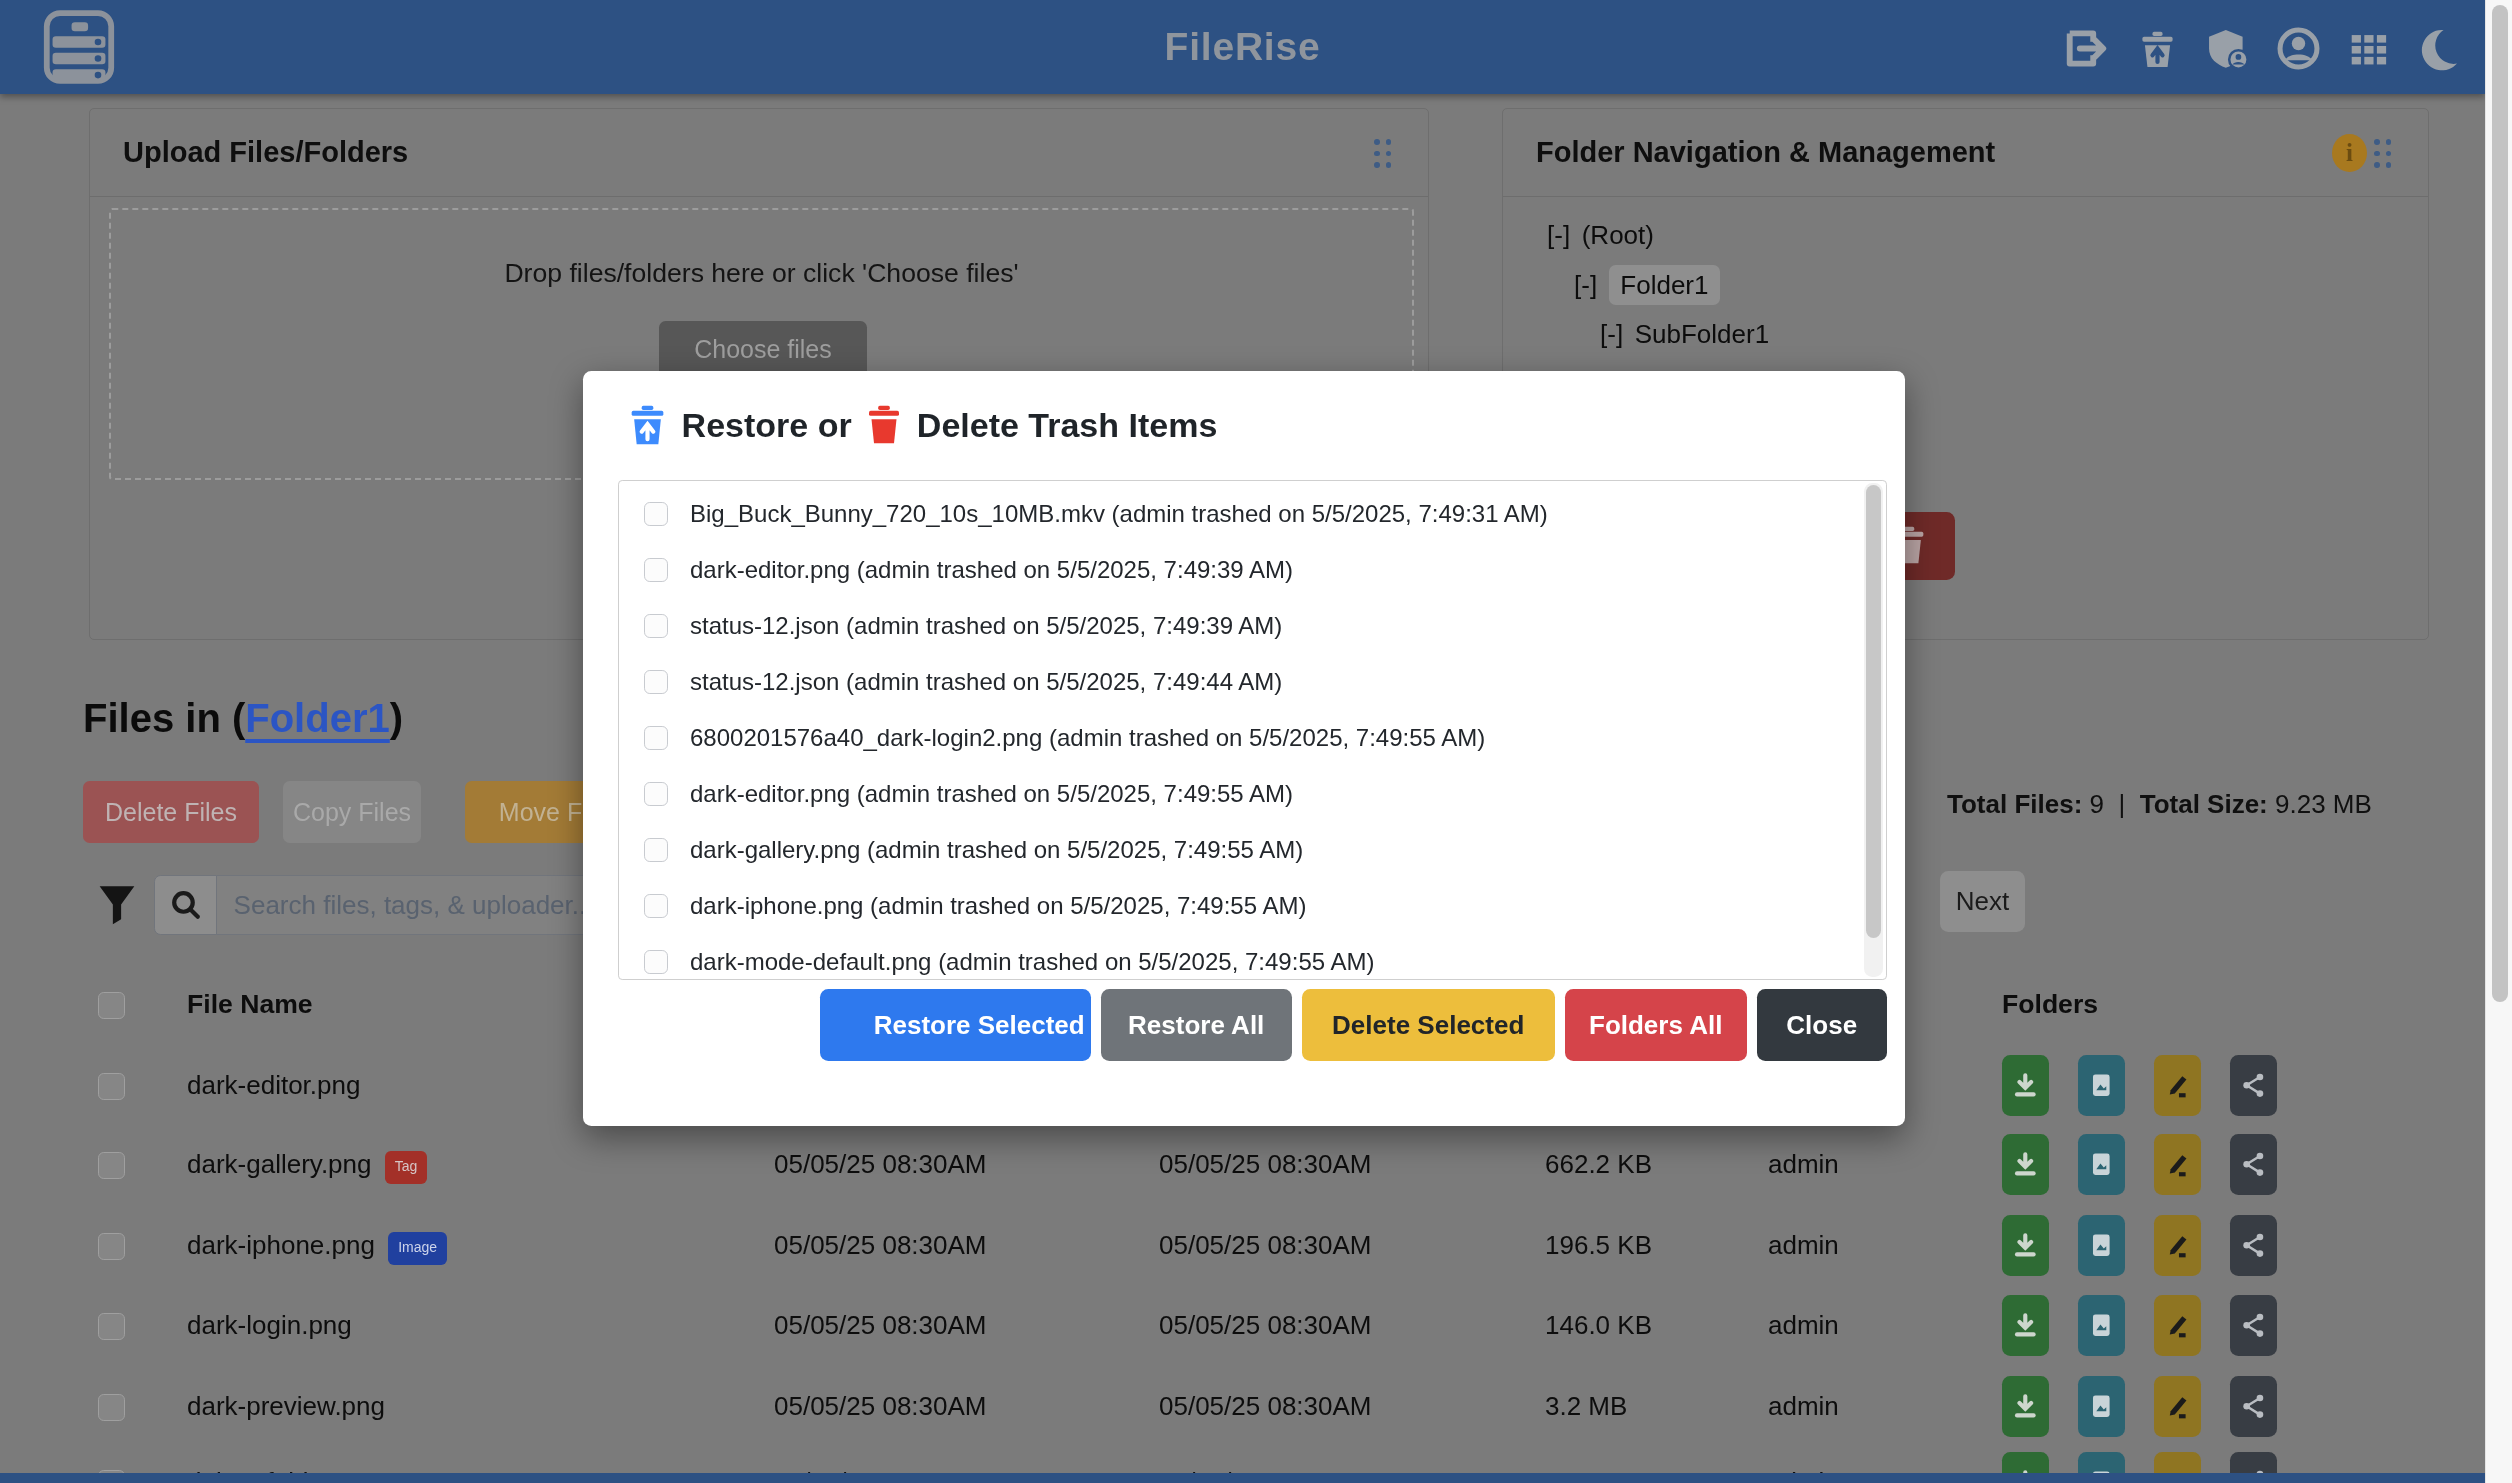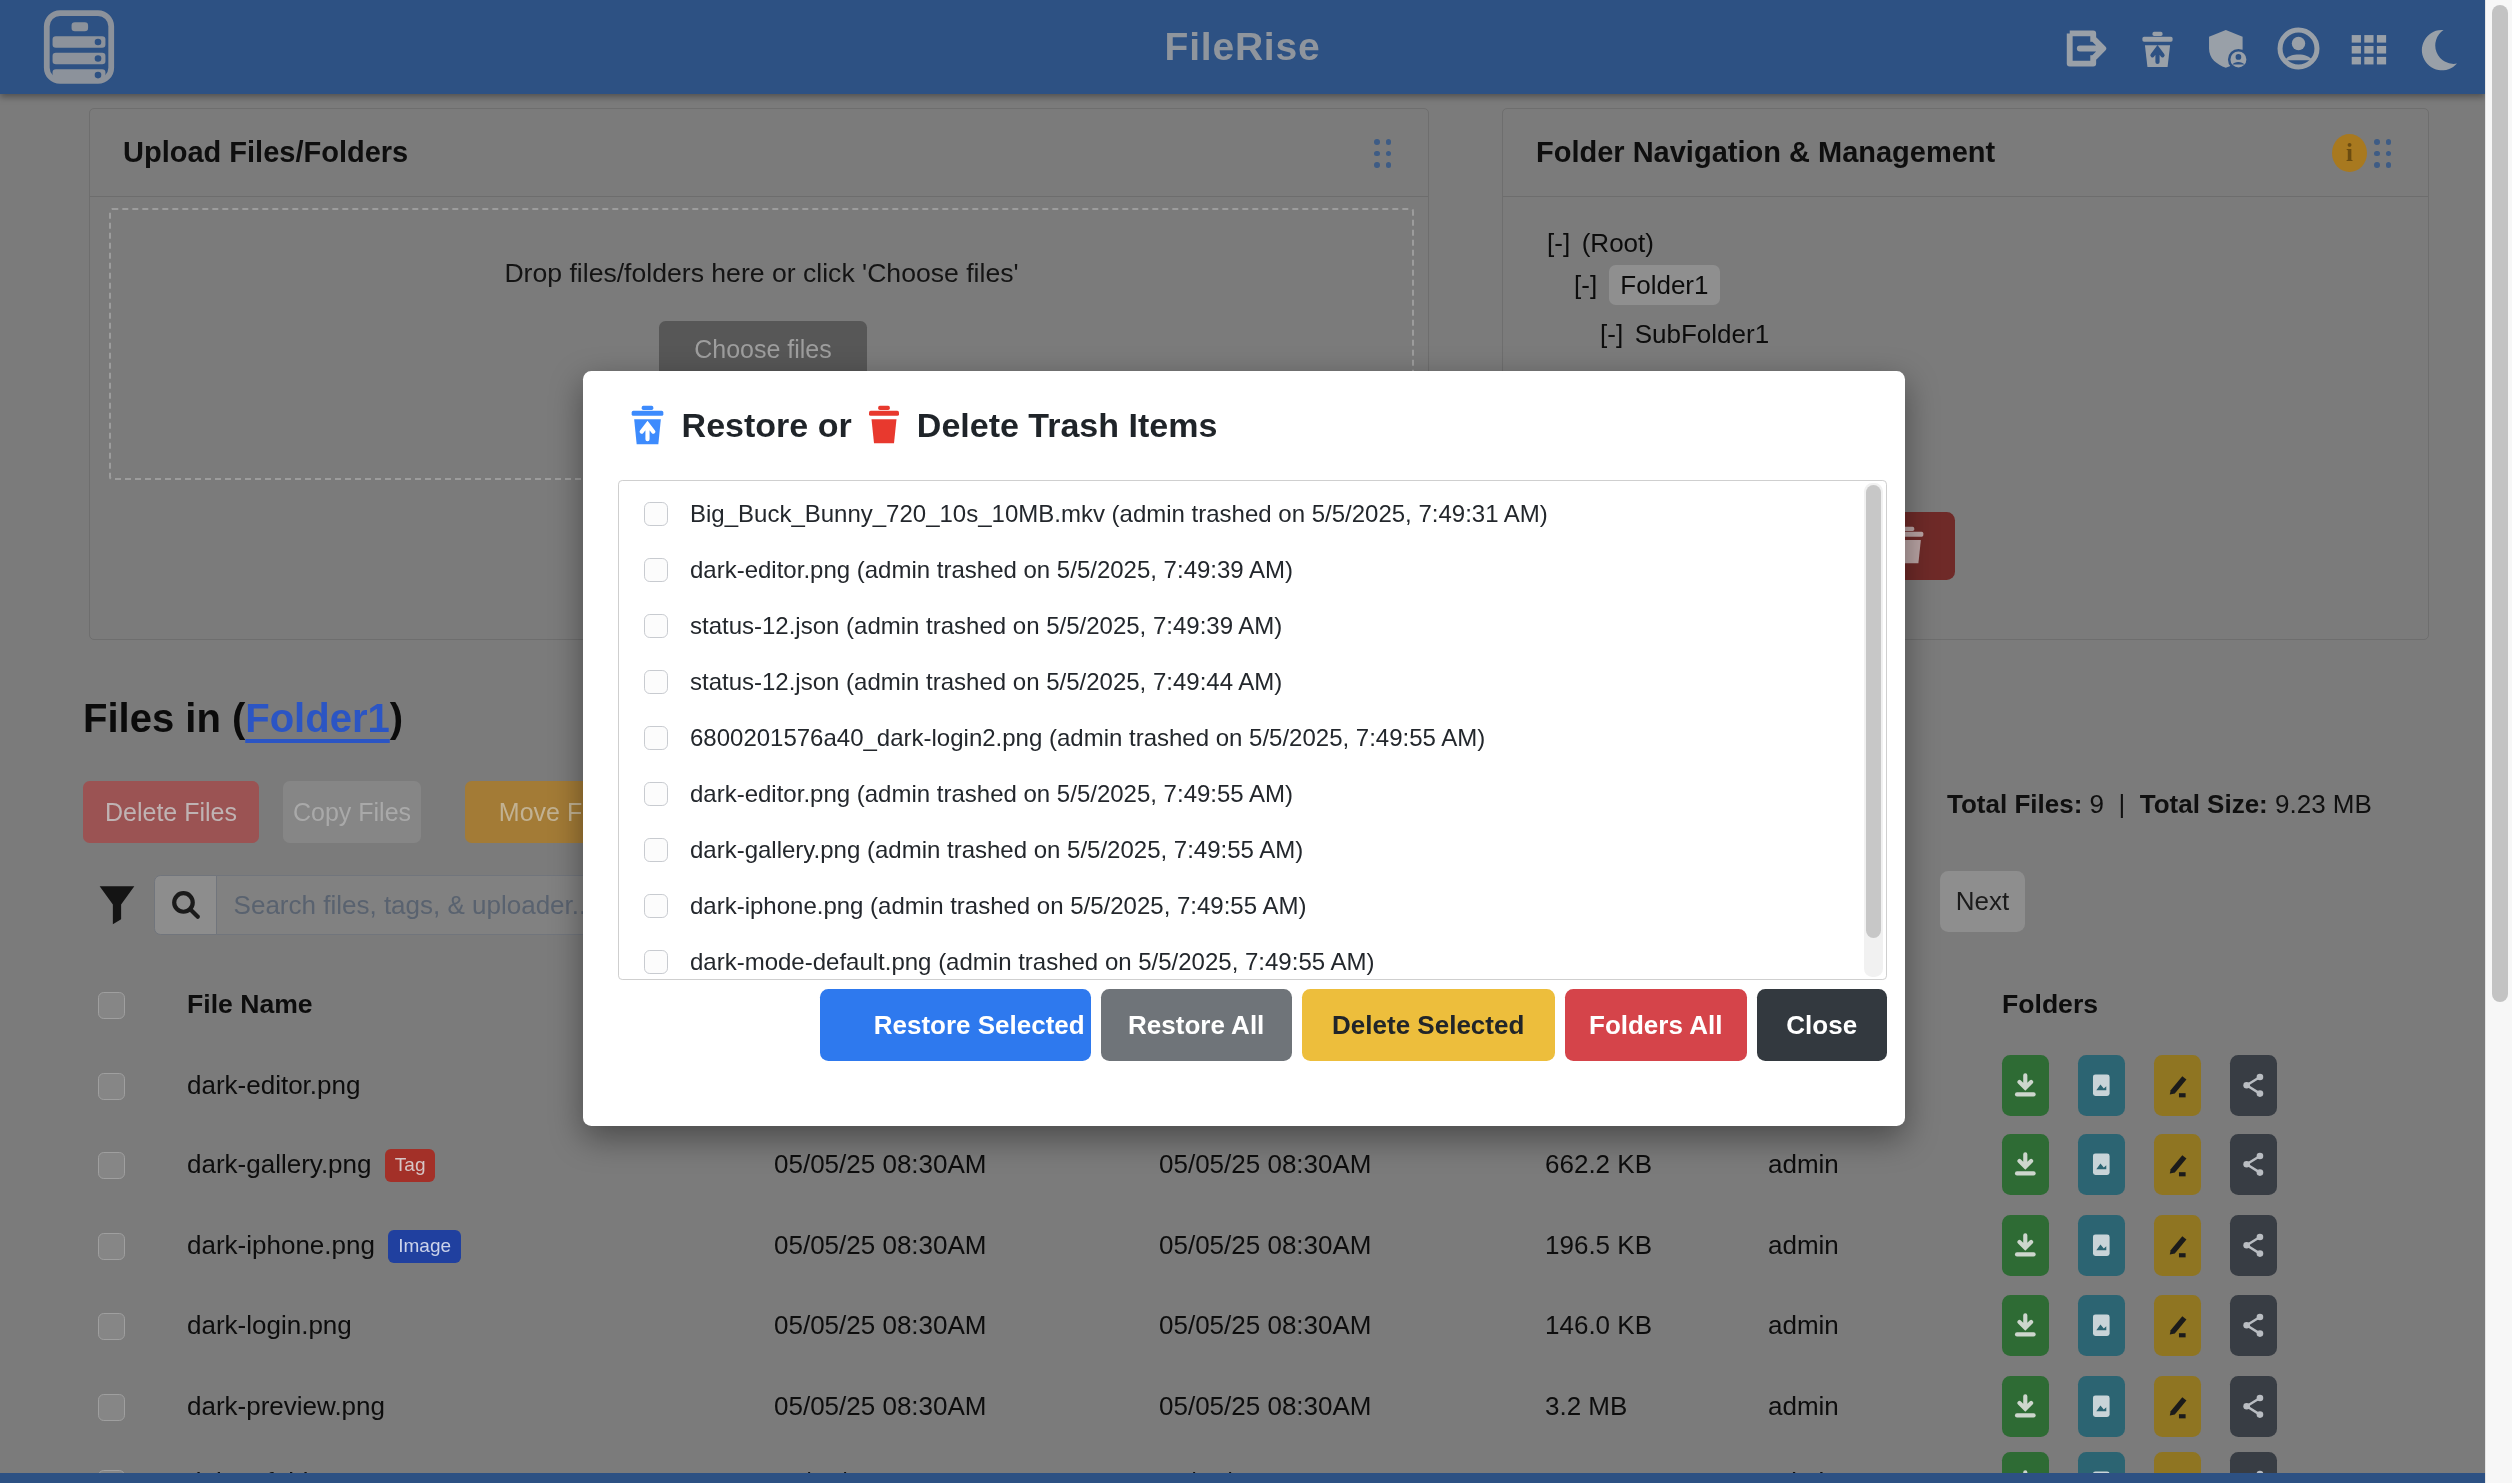--- a/index.html
+++ b/index.html
@@ -73,21 +73,21 @@
   #thead .cbx{position:absolute;left:98px;top:21px;}
   .th{position:absolute;line-height:66px;font-size:26.6px;font-weight:bold;color:#0d0d0d;}
   .trow{position:absolute;left:0;width:2485px;height:66px;}
   .trow .cbx{position:absolute;left:98px;top:21px;}
   .cell{position:absolute;line-height:66px;font-size:26px;color:#0d0d0d;white-space:nowrap;}
   .c-name{left:187px;}
   .c-d1{left:774px;}
   .c-d2{left:1159px;}
   .c-size{left:1545px;}
   .c-up{left:1768px;}
-  .badge{display:inline-block;vertical-align:1.7px;margin-left:13.3px;border-radius:5.8px;font-size:19px;line-height:21px;padding:5.8px 10px 6.6px;}
+  .badge{display:inline-block;vertical-align:1.7px;margin-left:13.3px;border-radius:5.8px;font-size:14px;line-height:21px;padding:5.8px 10px 6.6px;}
   .badge:empty{display:none;}
   .badge-tag{background:#a33028;color:#d6c6c6;}
   .badge-image{background:#20409f;color:#ccd3ea;}
   .row-actions{position:absolute;left:2002px;top:2.5px;display:flex;gap:29px;}
   .icon-btn{width:47px;height:61px;border:none;border-radius:8.3px;cursor:pointer;display:flex;align-items:center;justify-content:center;padding:0;}
   .icon-btn svg{width:26.6px;height:26.6px;}
   .ib-green{background:#2e6b34;}
   .ib-teal{background:#2c6472;}
   .ib-gold{background:#8f7522;}
   .ib-dark{background:#383d44;}
@@ -208,21 +208,21 @@
       <div class="drag-dots" style="left:871px">
           <i></i>
           <i></i>
           <i></i>
           <i></i>
           <i></i>
           <i></i>
         </div>
     </div>
     <div class="tree">
-      <div class="tree-item" style="left:44px;top:13px"><span class="tree-toggle">[-]</span><span>(Root)</span></div>
+      <div class="tree-item" style="left:44px;top:5px"><span class="tree-toggle">[-]</span><span>(Root)</span></div>
       <div class="tree-item" style="left:71px;top:55px"><span class="tree-toggle">[-]</span><span class="tree-pill">Folder1</span></div>
       <div class="tree-item" style="left:97px;top:104px"><span class="tree-toggle">[-]</span><span>SubFolder1</span></div>
       <div class="tree-item" style="left:150px;top:151px"><span>Test</span></div>
     </div>
   </div>
 
   <button class="abs" id="folder-del-btn">
     <svg viewBox="0 0 40 48">
         <rect x="2" y="8" width="36" height="6" rx="2" fill="#b9a4a4"></rect>
         <rect x="13" y="2" width="14" height="5" rx="2" fill="#b9a4a4"></rect>

